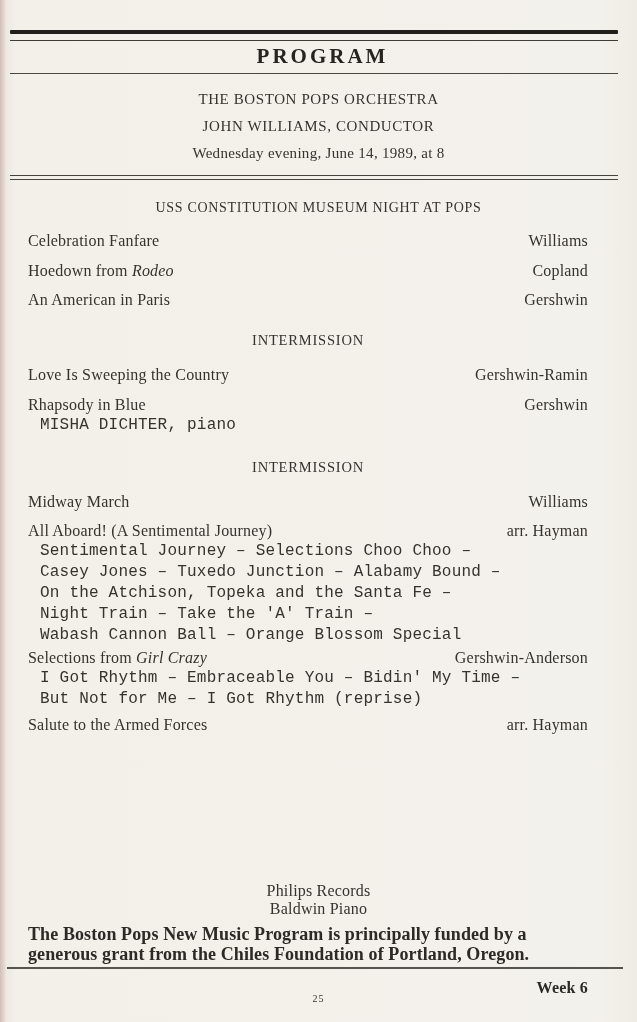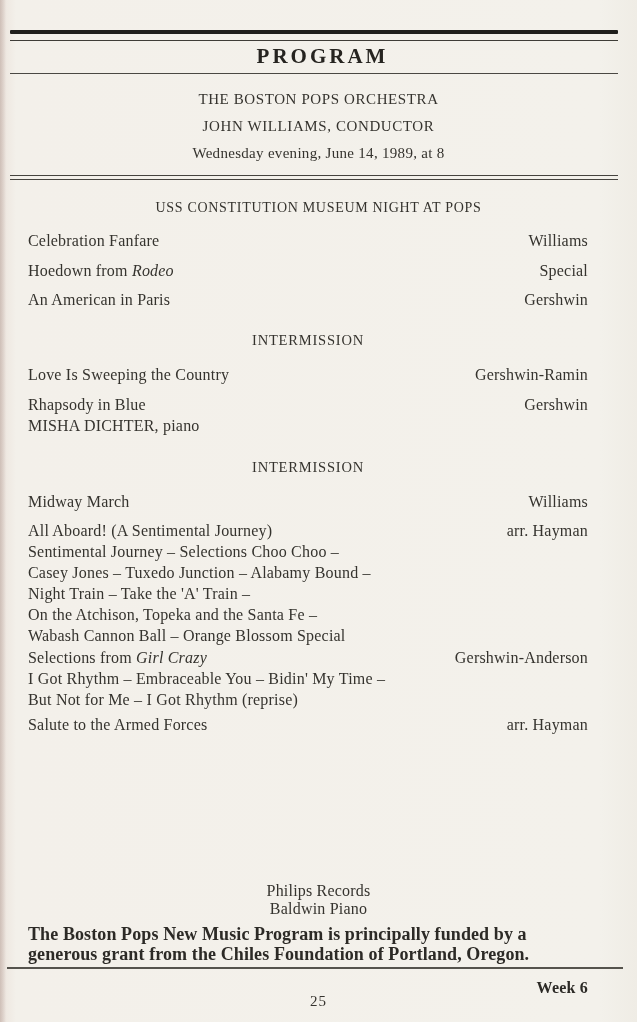--- a/index.html
+++ b/index.html
@@ -38,35 +38,35 @@
   .center-line{text-align:center;line-height:15px;}
   .orchestra{margin-top:18px;font-size:15px;letter-spacing:.6px;}
   .conductor{margin-top:12px;font-size:15px;letter-spacing:.6px;}
   .date-line{margin-top:12px;font-size:15px;letter-spacing:.3px;}
   .concert-title{margin-top:21px;font-size:14px;letter-spacing:.7px;line-height:14px;}
   .content{margin-left:28px;margin-right:49px;}
   .work{font-size:16px;}
   .work-line{display:flex;justify-content:space-between;align-items:baseline;line-height:20px;}
   .work-title{letter-spacing:.2px;}
   .work-composer{letter-spacing:.2px;white-space:nowrap;}
-  .work-sub{margin-left:0;line-height:21px;letter-spacing:.2px;}
+  .work-sub{margin-left:12px;line-height:21px;letter-spacing:.2px;font-family:Liberation Mono, monospace;}
   .mt16{margin-top:16px;} .mt10{margin-top:10px;} .mt9{margin-top:9px;}
   .mt17{margin-top:17px;} .mt2{margin-top:2px;} .mt5{margin-top:5px;}
   .intermission{margin-top:23px;text-align:center;font-size:14.5px;letter-spacing:.8px;line-height:15px;}
   .intermission-2{margin-top:24px;}
   .footer-credits{margin-top:147px;text-align:center;font-size:16px;line-height:18px;letter-spacing:.2px;}
   .funding{
     margin:6px 30px 0 28px;max-width:568px;
     font-size:18px;font-weight:bold;line-height:20px;
     color:#2c2a26;letter-spacing:.1px;
   }
   .rule-bottom{margin:3px 14px 0 7px;height:2px;background:#55534d;}
   .bottom-row{position:relative;margin-top:8px;height:40px;}
   .week{position:absolute;right:49px;top:2px;font-size:16px;font-weight:bold;color:#2c2a26;letter-spacing:.2px;}
-  .page-number{position:absolute;left:0;right:0;top:16px;text-align:center;font-size:15px;letter-spacing:1px;}
+  .page-number{position:absolute;left:0;right:0;top:16px;text-align:center;font-size:10px;letter-spacing:1px;}
   i{font-style:italic;margin-top:20px;}
 </style>
 </head>
 <body>
 
 <div class="page">
   <div class="edge-left"></div>
 
   <div class="rule-thick"></div>
   <div class="rule rule-a"></div>
@@ -87,21 +87,21 @@
     <div class="work mt16">
       <div class="work-line">
         <span class="work-title">Celebration Fanfare</span>
         <span class="work-composer">Williams</span>
       </div>
     </div>
 
     <div class="work mt10">
       <div class="work-line">
         <span class="work-title"><span>Hoedown from </span><i>Rodeo</i></span>
-        <span class="work-composer">Special</span>
+        <span class="work-composer">Copland</span>
       </div>
     </div>
 
     <div class="work mt9">
       <div class="work-line">
         <span class="work-title">An American in Paris</span>
         <span class="work-composer">Gershwin</span>
       </div>
     </div>
 
@@ -131,22 +131,22 @@
       </div>
     </div>
 
     <div class="work mt9">
       <div class="work-line">
         <span class="work-title">All Aboard! (A Sentimental Journey)</span>
         <span class="work-composer">arr. Hayman</span>
       </div>
       <div class="work-sub">Sentimental Journey – Selections Choo Choo –</div>
       <div class="work-sub">Casey Jones – Tuxedo Junction – Alabamy Bound –</div>
+      <div class="work-sub">On the Atchison, Topeka and the Santa Fe –</div>
       <div class="work-sub">Night Train – Take the 'A' Train –</div>
-      <div class="work-sub">On the Atchison, Topeka and the Santa Fe –</div>
       <div class="work-sub">Wabash Cannon Ball – Orange Blossom Special</div>
     </div>
 
     <div class="work mt2">
       <div class="work-line">
         <span class="work-title"><span>Selections from </span><i>Girl Crazy</i></span>
         <span class="work-composer">Gershwin-Anderson</span>
       </div>
       <div class="work-sub">I Got Rhythm – Embraceable You – Bidin' My Time –</div>
       <div class="work-sub">But Not for Me – I Got Rhythm (reprise)</div>

